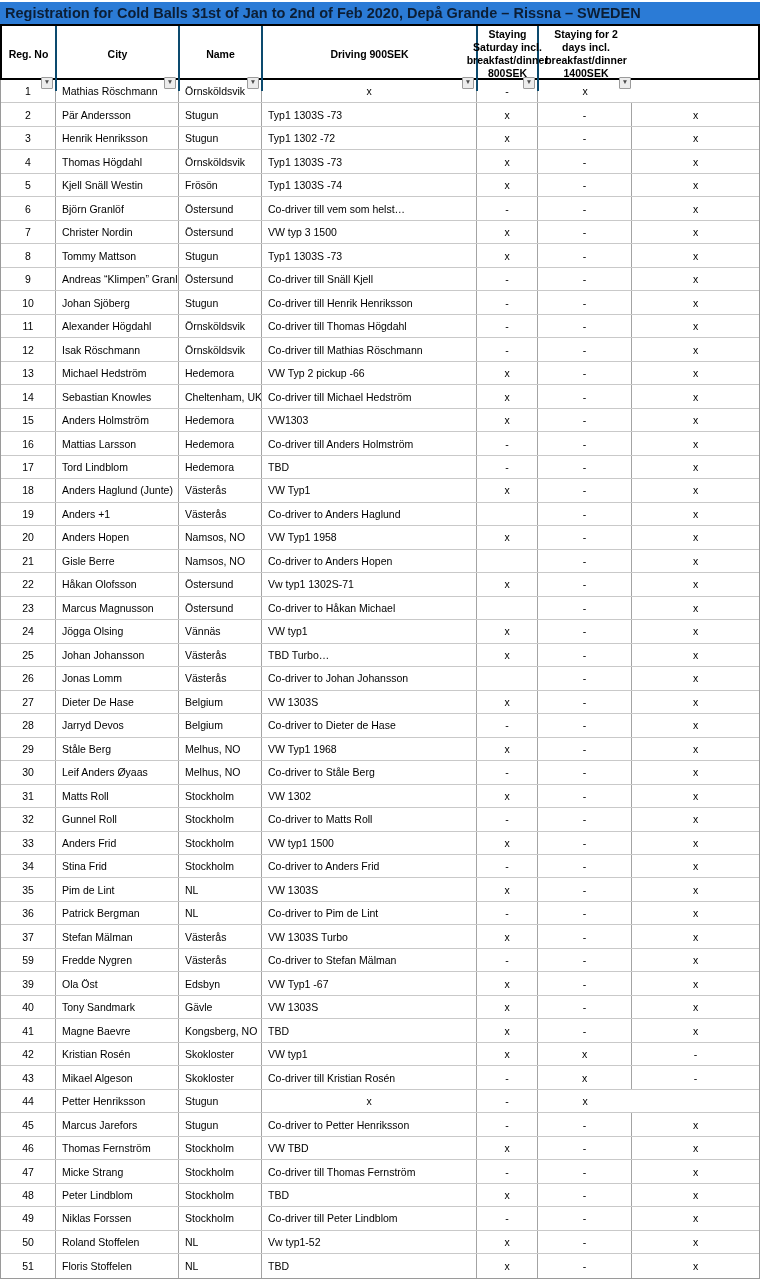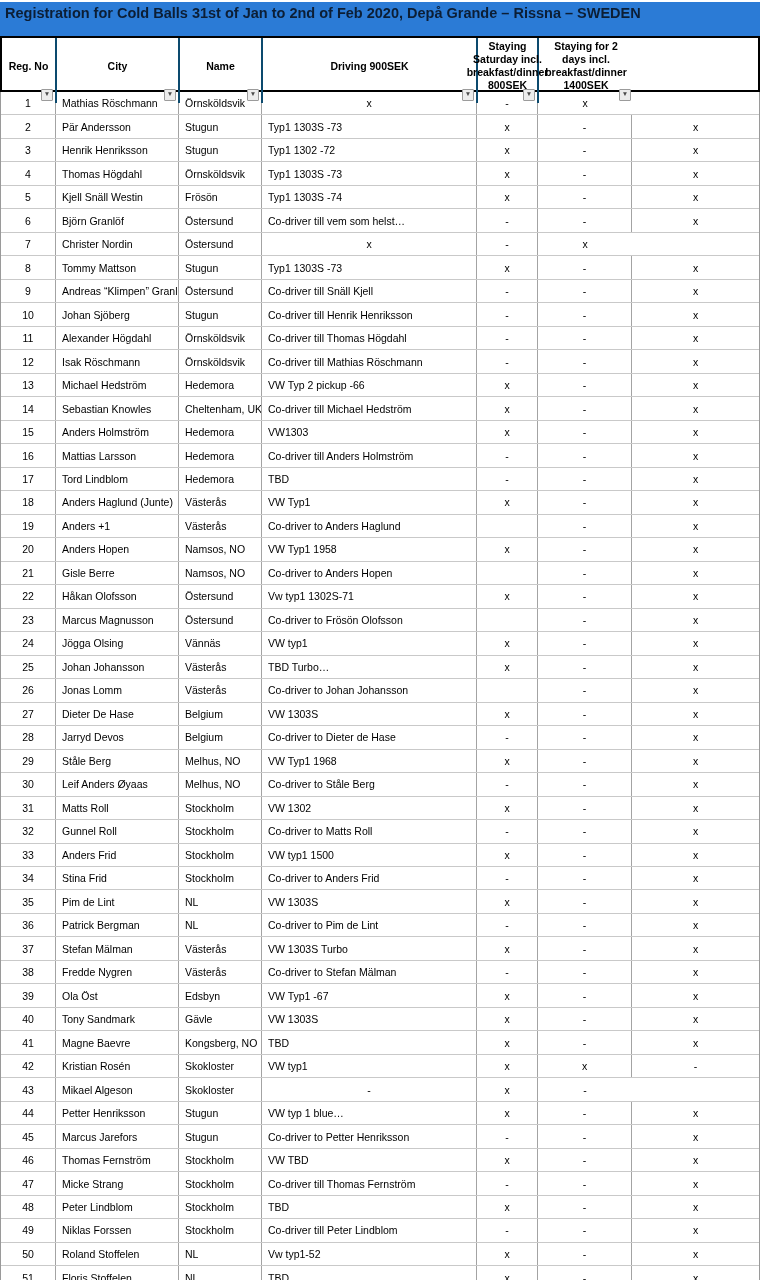--- a/index.html
+++ b/index.html
@@ -1,19 +1,19 @@
 <!DOCTYPE html>
 <html><head>
 <meta charset="utf-8">
 <style>
   html,body{margin:0;padding:0;background:#fff;}
   body{width:760px;height:1280px;font-family:"Liberation Sans",sans-serif;color:#000;overflow:hidden;}
   .sheet{width:760px;height:1280px;box-sizing:border-box;background:#fff;}
   .title-bar{
-    margin-top:2px;height:34px;line-height:22px;background:#2b7bd6;
+    margin-top:2px;height:22px;line-height:22px;background:#2b7bd6;
     color:#0c1e35;font-size:14.5px;font-weight:bold;padding-left:5px;
     white-space:nowrap;overflow:hidden;box-sizing:border-box;
   }
   .table{width:760px;box-sizing:border-box;}
   .grid-cols{display:grid;grid-template-columns:55px 123px 83px 215px 61px 94px 127px;}
   .thead{
     height:56px;box-sizing:border-box;
     border-top:2px solid #000;border-bottom:2px solid #000;
     border-left:2px solid #000;border-right:2px solid #000;
     background:#fff;
@@ -141,20 +141,21 @@
           <div class="cell col-city">Östersund</div>
           <div class="cell col-car">Co-driver till vem som helst…</div>
           <div class="cell col-driving">-</div>
           <div class="cell col-saturday">-</div>
           <div class="cell col-two_days">x</div>
         </div>
         <div class="row grid-cols">
           <div class="cell col-no">7</div>
           <div class="cell col-name">Christer Nordin</div>
           <div class="cell col-city">Östersund</div>
+          <div class="cell col-car">VW typ 3 1500</div>
           <div class="cell col-driving">x</div>
           <div class="cell col-saturday">-</div>
           <div class="cell col-two_days">x</div>
         </div>
         <div class="row grid-cols">
           <div class="cell col-no">8</div>
           <div class="cell col-name">Tommy Mattson</div>
           <div class="cell col-city">Stugun</div>
           <div class="cell col-car">Typ1 1303S -73</div>
           <div class="cell col-driving">x</div>
@@ -284,21 +285,21 @@
           <div class="cell col-city">Östersund</div>
           <div class="cell col-car">Vw typ1 1302S-71</div>
           <div class="cell col-driving">x</div>
           <div class="cell col-saturday">-</div>
           <div class="cell col-two_days">x</div>
         </div>
         <div class="row grid-cols">
           <div class="cell col-no">23</div>
           <div class="cell col-name">Marcus Magnusson</div>
           <div class="cell col-city">Östersund</div>
-          <div class="cell col-car">Co-driver to Frösön Olofsson</div>
+          <div class="cell col-car">Co-driver to Håkan Michael</div>
           <div class="cell col-driving"></div>
           <div class="cell col-saturday">-</div>
           <div class="cell col-two_days">x</div>
         </div>
         <div class="row grid-cols">
           <div class="cell col-no">24</div>
           <div class="cell col-name">Jögga Olsing</div>
           <div class="cell col-city">Vännäs</div>
           <div class="cell col-car">VW typ1</div>
           <div class="cell col-driving">x</div>
@@ -416,21 +417,21 @@
         <div class="row grid-cols">
           <div class="cell col-no">37</div>
           <div class="cell col-name">Stefan Mälman</div>
           <div class="cell col-city">Västerås</div>
           <div class="cell col-car">VW 1303S Turbo</div>
           <div class="cell col-driving">x</div>
           <div class="cell col-saturday">-</div>
           <div class="cell col-two_days">x</div>
         </div>
         <div class="row grid-cols">
-          <div class="cell col-no">38</div>
+          <div class="cell col-no">59</div>
           <div class="cell col-name">Fredde Nygren</div>
           <div class="cell col-city">Västerås</div>
           <div class="cell col-car">Co-driver to Stefan Mälman</div>
           <div class="cell col-driving">-</div>
           <div class="cell col-saturday">-</div>
           <div class="cell col-two_days">x</div>
         </div>
         <div class="row grid-cols">
           <div class="cell col-no">39</div>
           <div class="cell col-name">Ola Öst</div>
@@ -464,29 +465,29 @@
           <div class="cell col-city">Skokloster</div>
           <div class="cell col-car">VW typ1</div>
           <div class="cell col-driving">x</div>
           <div class="cell col-saturday">x</div>
           <div class="cell col-two_days">-</div>
         </div>
         <div class="row grid-cols">
           <div class="cell col-no">43</div>
           <div class="cell col-name">Mikael Algeson</div>
           <div class="cell col-city">Skokloster</div>
+          <div class="cell col-car">Co-driver till Kristian Rosén</div>
           <div class="cell col-driving">-</div>
           <div class="cell col-saturday">x</div>
           <div class="cell col-two_days">-</div>
         </div>
         <div class="row grid-cols">
           <div class="cell col-no">44</div>
           <div class="cell col-name">Petter Henriksson</div>
           <div class="cell col-city">Stugun</div>
-          <div class="cell col-car">VW typ 1 blue…</div>
           <div class="cell col-driving">x</div>
           <div class="cell col-saturday">-</div>
           <div class="cell col-two_days">x</div>
         </div>
         <div class="row grid-cols">
           <div class="cell col-no">45</div>
           <div class="cell col-name">Marcus Jarefors</div>
           <div class="cell col-city">Stugun</div>
           <div class="cell col-car">Co-driver to Petter Henriksson</div>
           <div class="cell col-driving">-</div>

